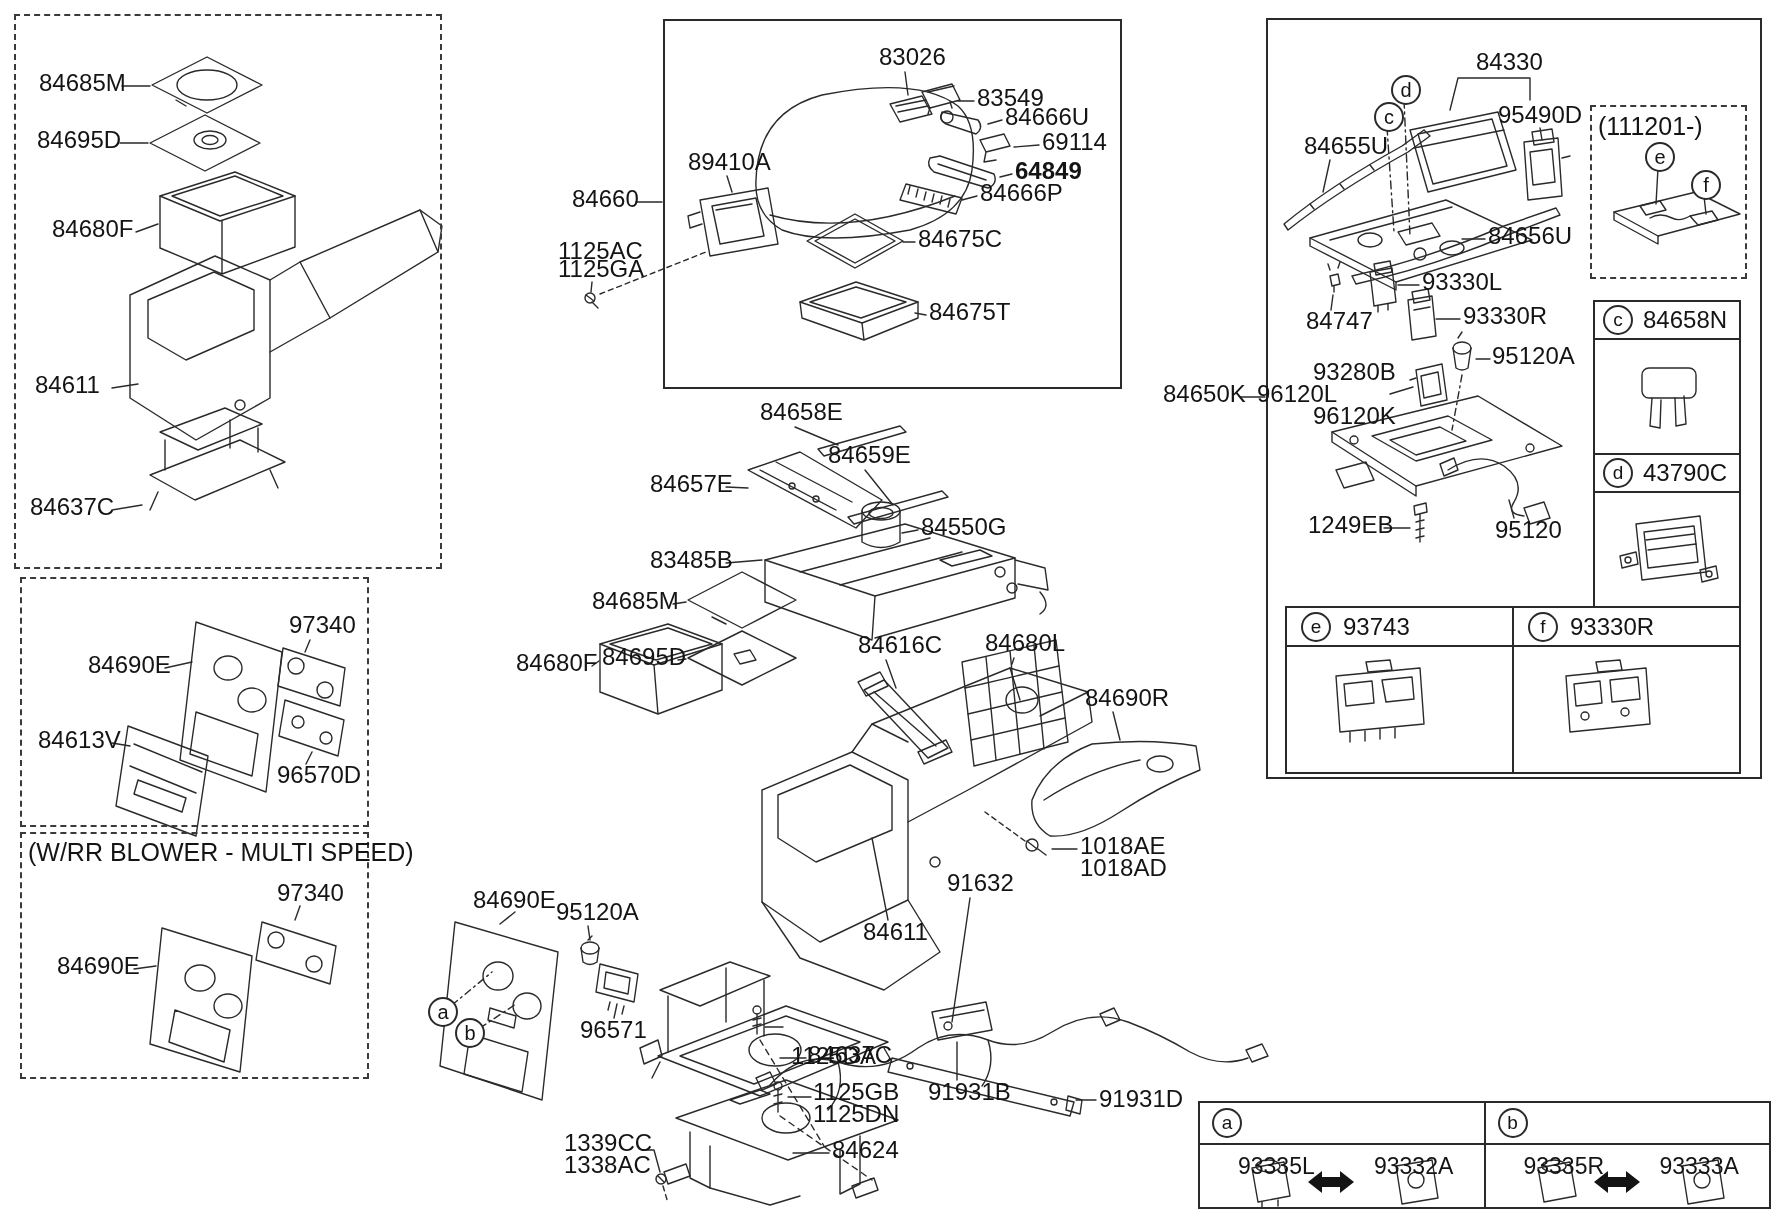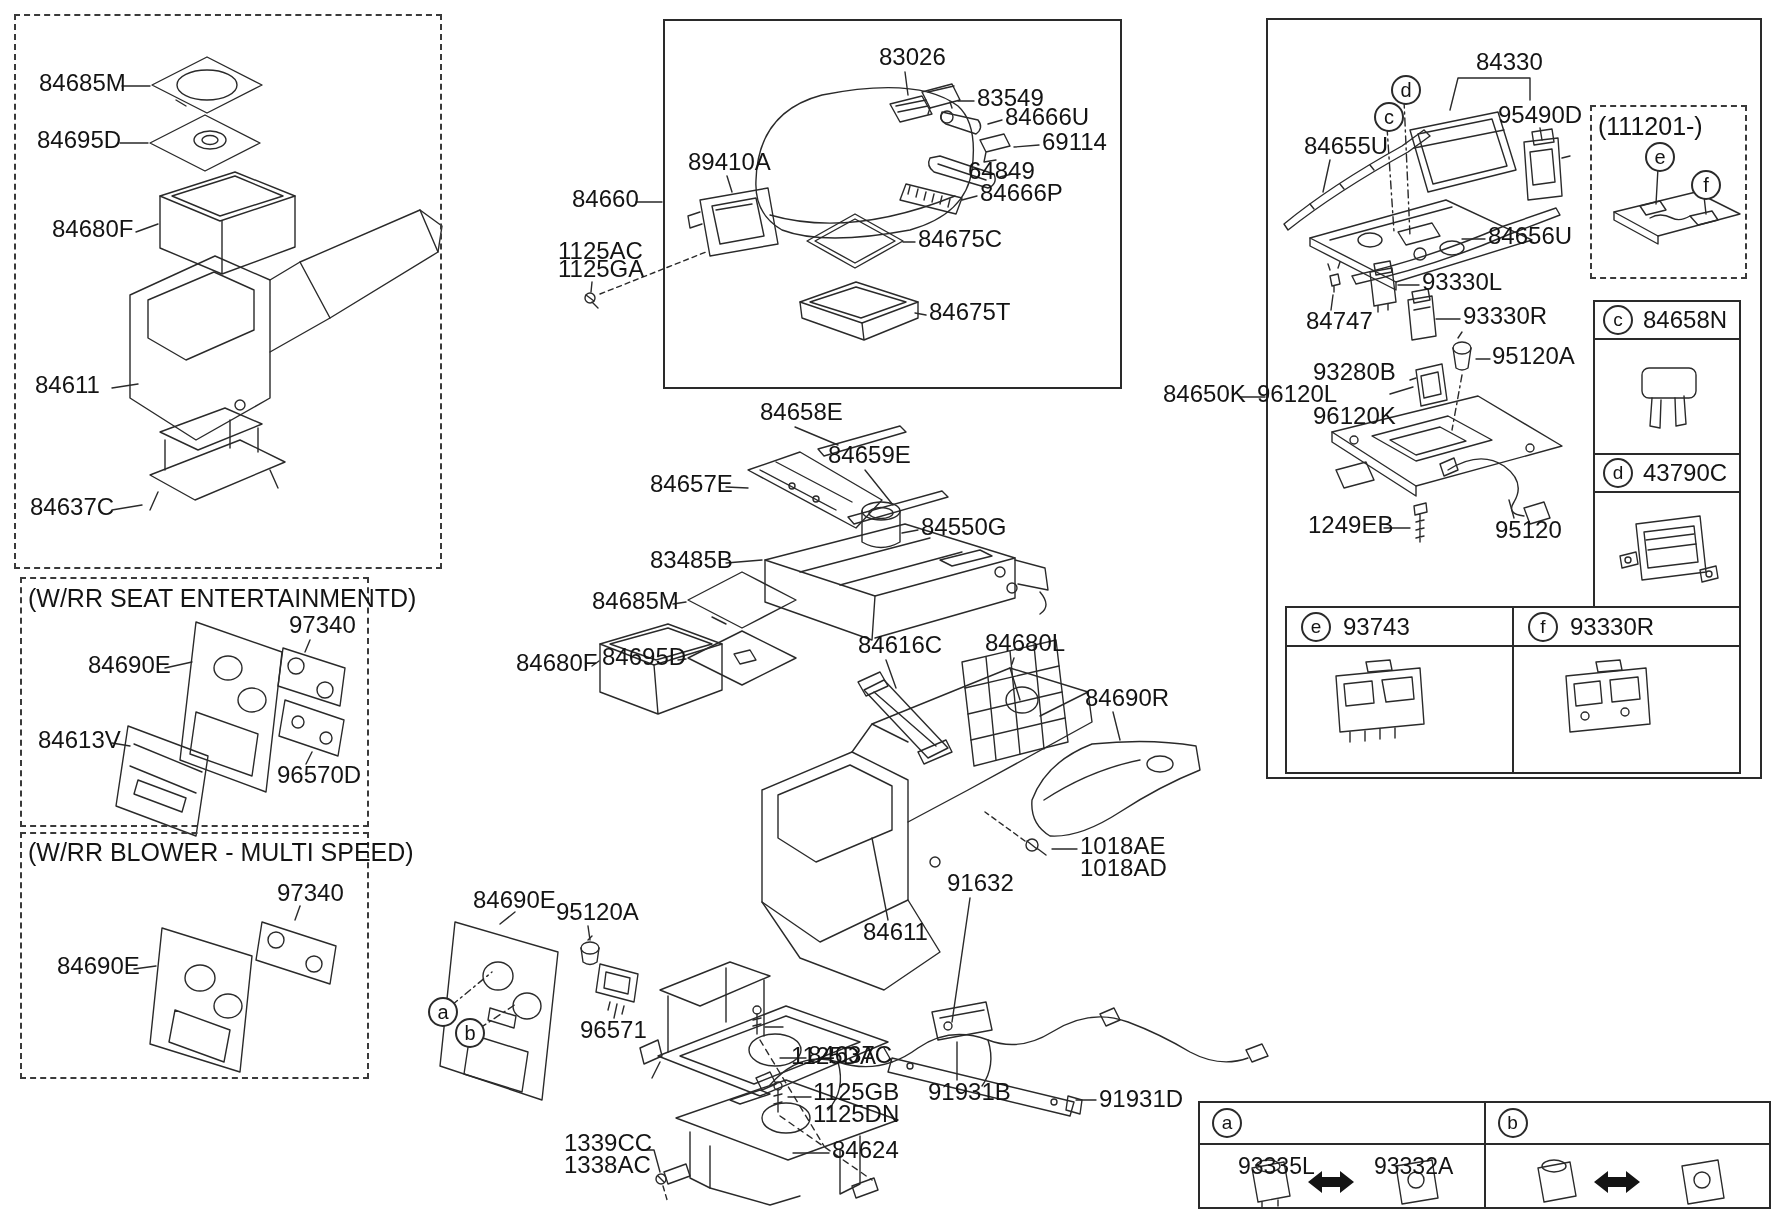--- a/index.html
+++ b/index.html
@@ -435,21 +435,20 @@
     </g>
   </svg>
 
   <div class="dashbox" style="left:14px;top:14px;width:424px;height:551px;"></div>
   <div class="dashbox" style="left:20px;top:577px;width:345px;height:246px;"></div>
   <div class="dashbox" style="left:20px;top:832px;width:345px;height:243px;"></div>
   <div class="solidbox" style="left:663px;top:19px;width:455px;height:366px;"></div>
   <div class="solidbox" style="left:1266px;top:18px;width:492px;height:757px;"></div>
   <div class="dashbox" style="left:1590px;top:105px;width:153px;height:170px;"></div>
 
-  <span class="ttl" style="left:28px;top:586px;">(W/RR SEAT ENTERTAINMENTD)</span>
   <span class="ttl" style="left:28px;top:840px;">(W/RR BLOWER - MULTI SPEED)</span>
   <span class="ttl" style="left:1598px;top:114px;">(111201-)</span>
 
   <span class="lbl" style="left:39px;top:72px;">84685M</span>
   <span class="lbl" style="left:37px;top:129px;">84695D</span>
   <span class="lbl" style="left:52px;top:218px;">84680F</span>
   <span class="lbl" style="left:35px;top:374px;">84611</span>
   <span class="lbl" style="left:30px;top:496px;">84637C</span>
 
   <span class="lbl" style="left:88px;top:654px;">84690E</span>
@@ -461,21 +460,21 @@
   <span class="lbl" style="left:57px;top:955px;">84690E</span>
 
   <span class="lbl" style="left:572px;top:188px;">84660</span>
   <span class="lbl" style="left:558px;top:240px;">1125AC</span>
   <span class="lbl" style="left:558px;top:258px;">1125GA</span>
   <span class="lbl" style="left:688px;top:151px;">89410A</span>
   <span class="lbl" style="left:879px;top:46px;">83026</span>
   <span class="lbl" style="left:977px;top:87px;">83549</span>
   <span class="lbl" style="left:1005px;top:106px;">84666U</span>
   <span class="lbl" style="left:1042px;top:131px;">69114</span>
-  <span class="lbl" style="left:968px;top:160px;">64849</span>
+  <span class="lbl" style="left:1015px;top:160px;font-weight:bold;">64849</span>
   <span class="lbl" style="left:980px;top:182px;">84666P</span>
   <span class="lbl" style="left:918px;top:228px;">84675C</span>
   <span class="lbl" style="left:929px;top:301px;">84675T</span>
 
   <span class="lbl" style="left:760px;top:401px;">84658E</span>
   <span class="lbl" style="left:828px;top:444px;">84659E</span>
   <span class="lbl" style="left:650px;top:473px;">84657E</span>
   <span class="lbl" style="left:921px;top:516px;">84550G</span>
   <span class="lbl" style="left:650px;top:549px;">83485B</span>
   <span class="lbl" style="left:592px;top:590px;">84685M</span>
@@ -573,16 +572,20 @@
       </div>
       <div class="ab-body">
         <span class="ab-part" style="left:38px;top:8px;">93335L</span>
         <span class="ab-part" style="left:174px;top:8px;">93332A</span>
       </div>
     </div>
     <div class="ab-col">
       <div class="ab-head">
         <span class="mk-inline">b</span>
       </div>
+      <div class="ab-body">
+        <span class="ab-part" style="left:38px;top:8px;">93335R</span>
+        <span class="ab-part" style="left:174px;top:8px;">93333A</span>
+      </div>
     </div>
   </div>
 
 </div>
 
 </body></html>

